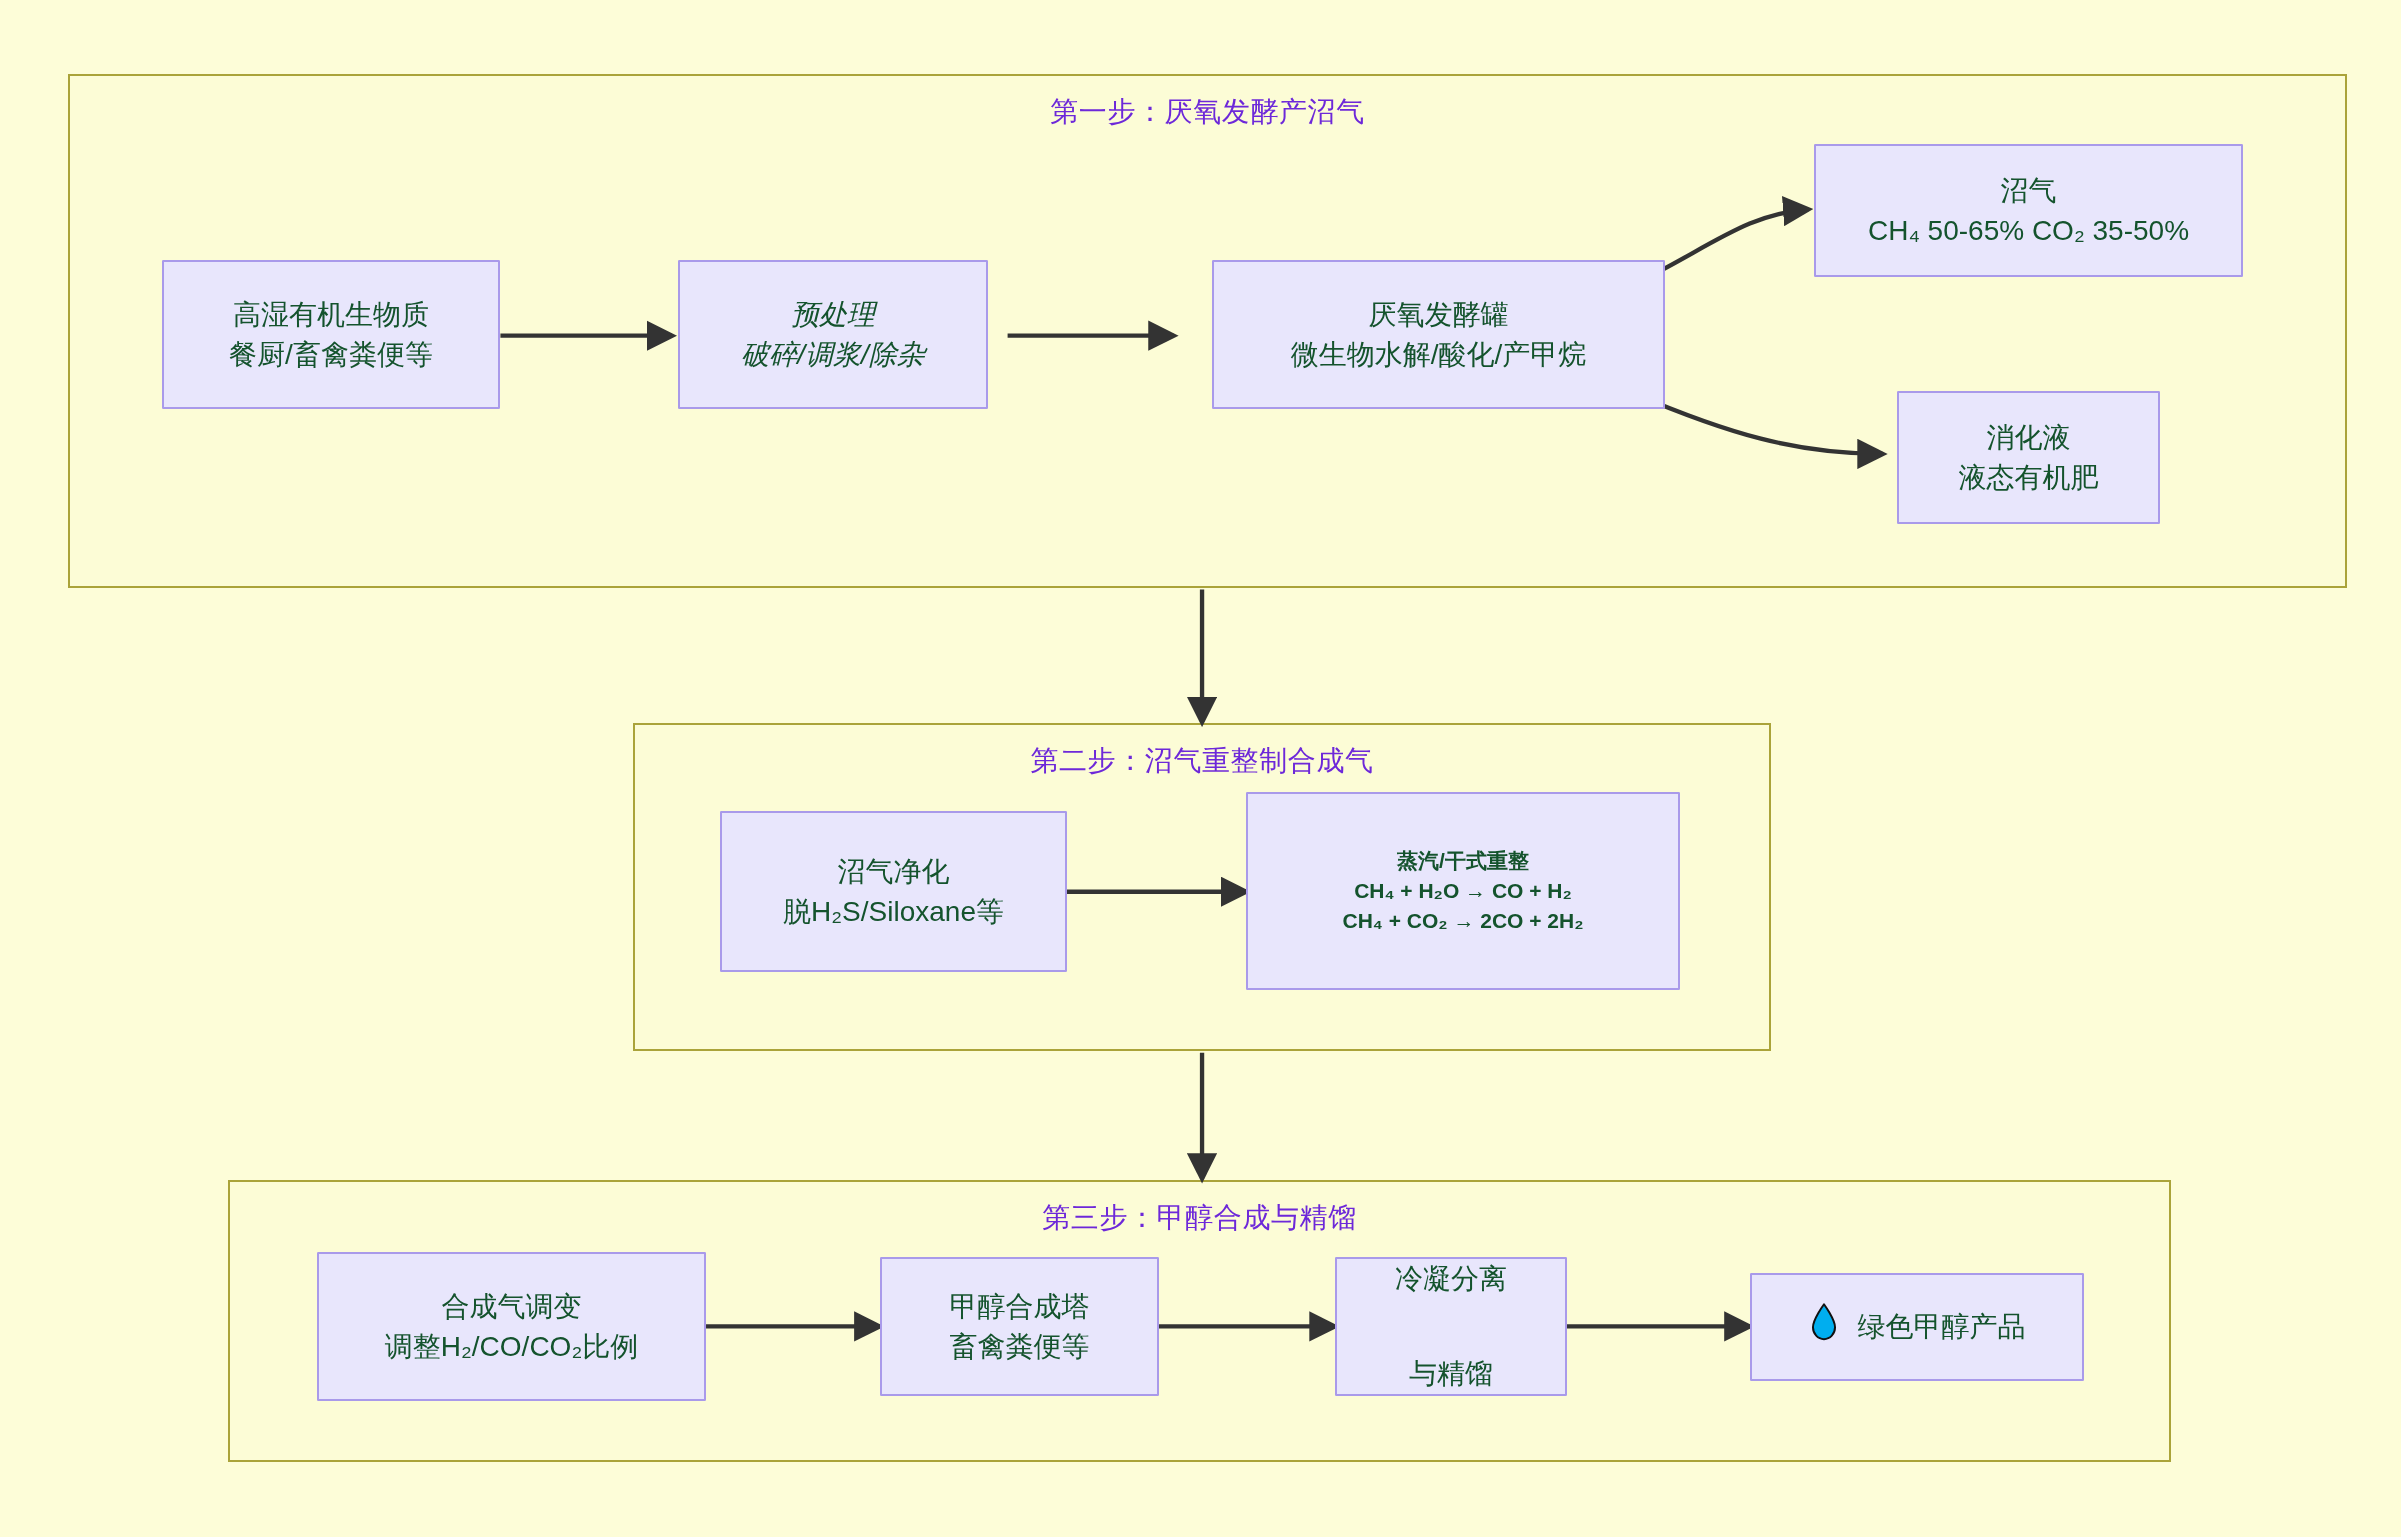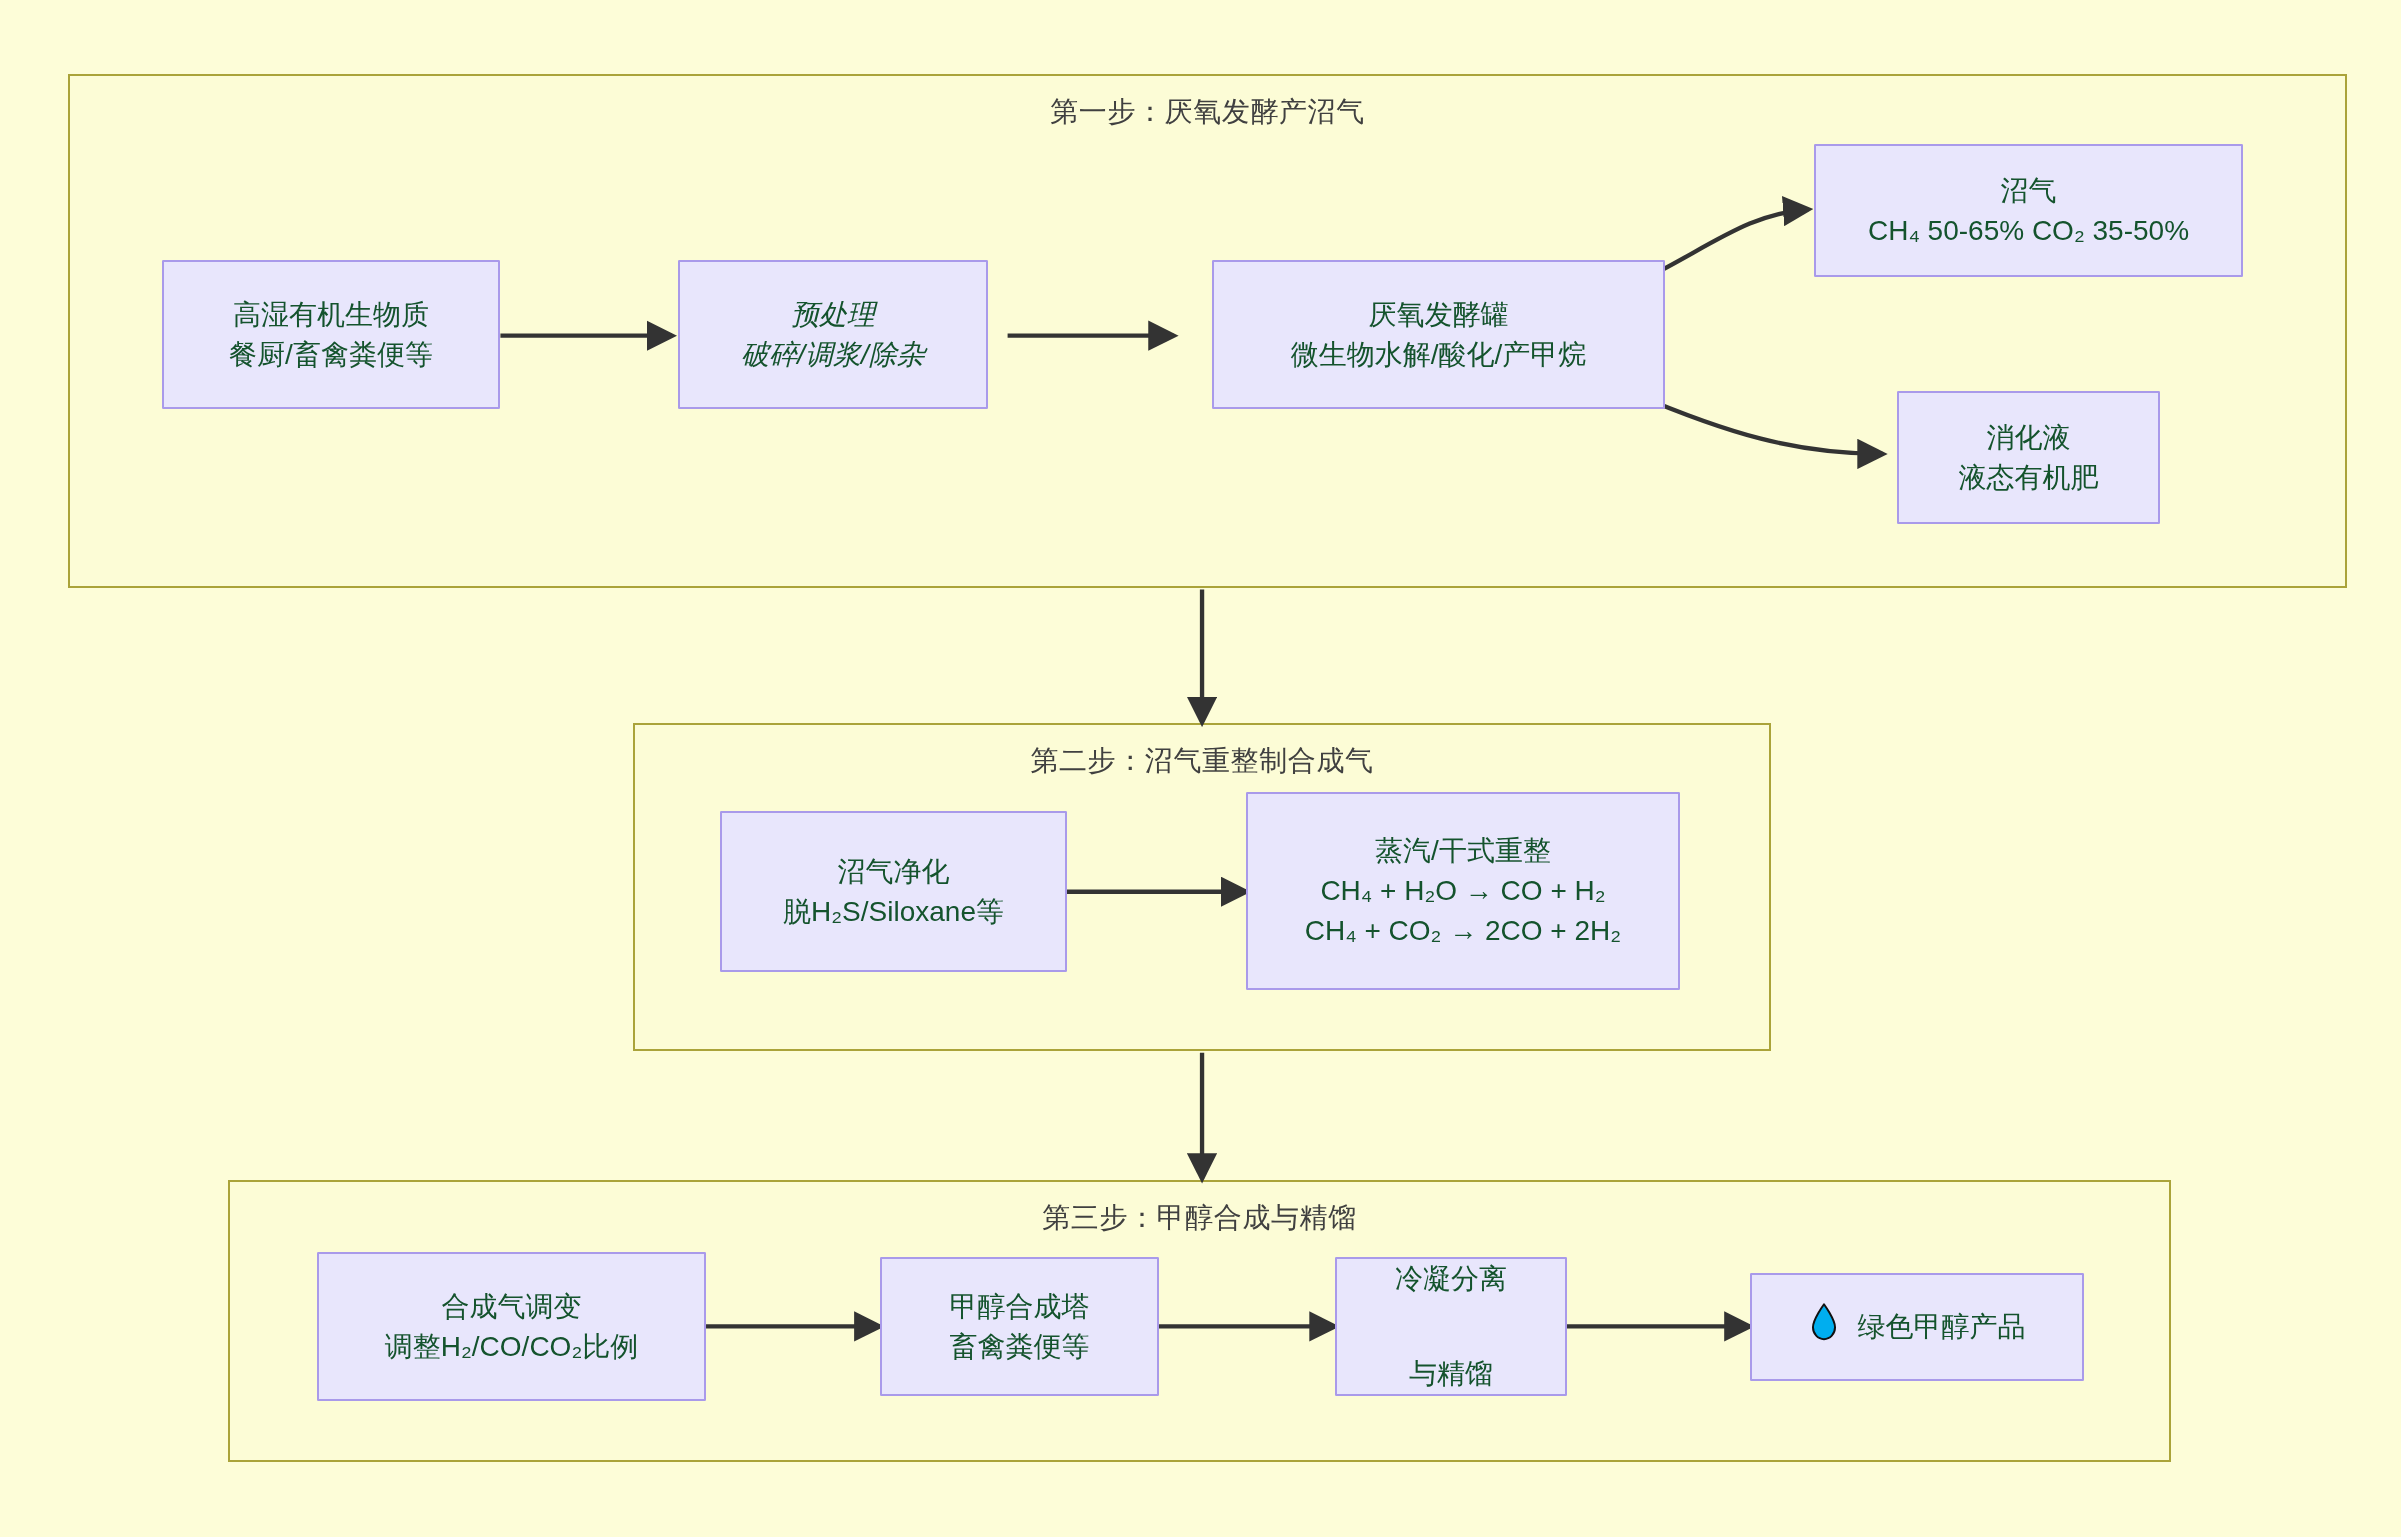--- a/index.html
+++ b/index.html
@@ -26,42 +26,42 @@
     background: #fcfcd6;
     box-sizing: border-box;
   }
   .subgraph-title {
     position: absolute;
     width: 100%;
     text-align: center;
     top: 17.3px;
     left: 0;
     font-size: 28px;
-    color: #404040;
+    color: #6d28d9;
     letter-spacing: 0.6px;
   }
   .node {
     position: absolute;
     border: 2.5px solid #a99aea;
     background: #e8e6fc;
     box-sizing: border-box;
     display: flex;
     flex-direction: column;
     align-items: center;
     justify-content: center;
     color: #14532d;
     font-size: 28px;
     line-height: 1.42;
     text-align: center;
     border-radius: 1.2px;
   }
   .node .ln {
     white-space: nowrap;
   }
-  .node.wide-eq { font-size: 28px; }
+  .node.wide-eq { font-size: 21px; font-weight: bold; }
   svg.edges {
     position: absolute;
     left: 0; top: 0;
     width: 2401px;
     height: 1537px;
     pointer-events: none;
     overflow: visible;
   }
   .droplet-wrap {
     display: inline-flex;

